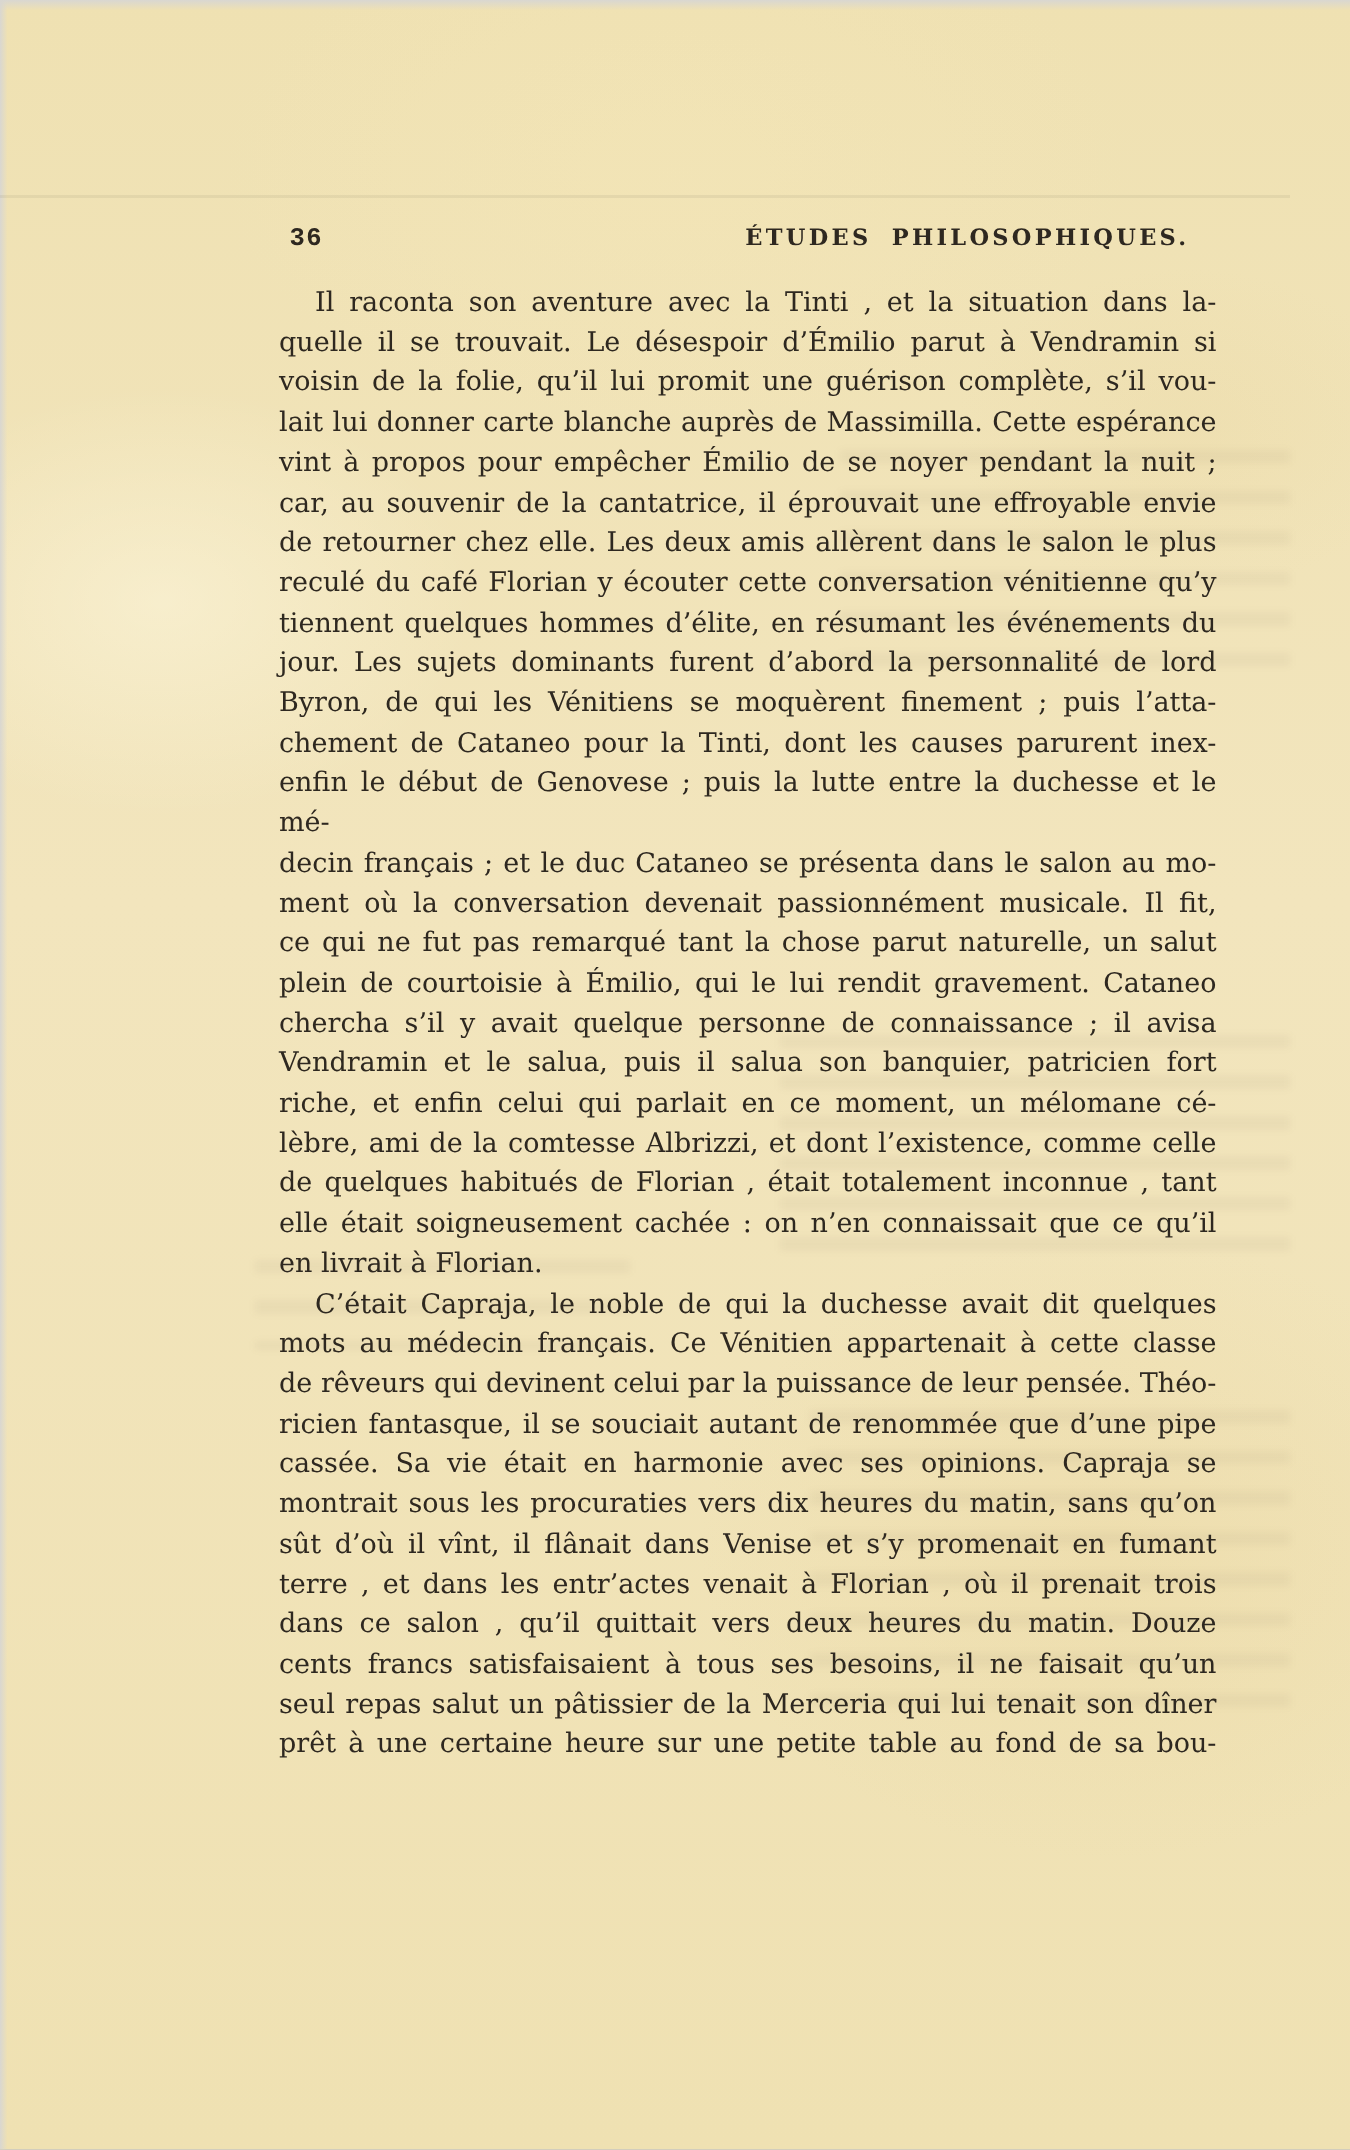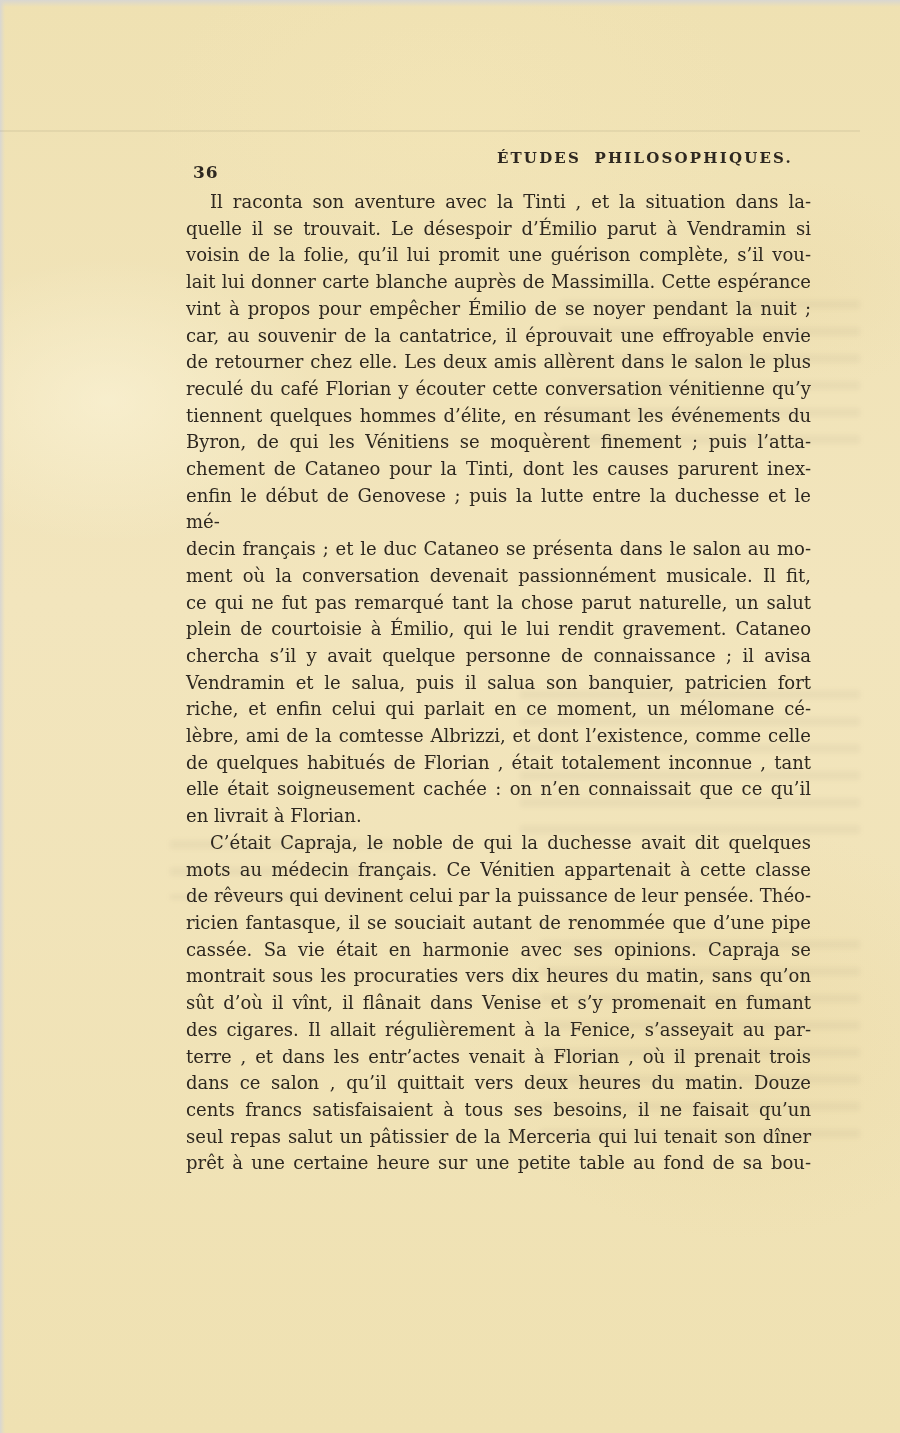--- a/index.html
+++ b/index.html
@@ -66,24 +66,25 @@
     position: absolute;
     left: 168px;
     top: 149px;
     width: 625px;
     height: 24px;
     color: var(--ink);
   }
   .page-number {
     position: absolute;
     left: 25px;
-    top: 13px;
+    top: 1px;
     font-size: 17px;
     font-weight: bold;
     letter-spacing: 1px;
+    font-family: Liberation Mono, monospace;
   }
   .running-title {
     position: absolute;
     left: 0;
     width: 100%;
     text-align: right;
     font-size: 15px;
     font-weight: bold;
     letter-spacing: 2.2px;
     word-spacing: 6px;
@@ -128,20 +129,21 @@
       <div>
         <div class="line indent">Il raconta son aventure avec la Tinti , et la situation dans la-</div>
         <div class="line">quelle il se trouvait. Le désespoir d’Émilio parut à Vendramin si</div>
         <div class="line">voisin de la folie, qu’il lui promit une guérison complète, s’il vou-</div>
         <div class="line">lait lui donner carte blanche auprès de Massimilla. Cette espérance</div>
         <div class="line">vint à propos pour empêcher Émilio de se noyer pendant la nuit ;</div>
         <div class="line">car, au souvenir de la cantatrice, il éprouvait une effroyable envie</div>
         <div class="line">de retourner chez elle. Les deux amis allèrent dans le salon le plus</div>
         <div class="line">reculé du café Florian y écouter cette conversation vénitienne qu’y</div>
         <div class="line">tiennent quelques hommes d’élite, en résumant les événements du</div>
+        <div class="line">jour. Les sujets dominants furent d’abord la personnalité de lord</div>
         <div class="line">Byron, de qui les Vénitiens se moquèrent finement ; puis l’atta-</div>
         <div class="line">chement de Cataneo pour la Tinti, dont les causes parurent inex-</div>
         <div class="line">enfin le début de Genovese ; puis la lutte entre la duchesse et le mé-</div>
         <div class="line">decin français ; et le duc Cataneo se présenta dans le salon au mo-</div>
         <div class="line">ment où la conversation devenait passionnément musicale. Il fit,</div>
         <div class="line">ce qui ne fut pas remarqué tant la chose parut naturelle, un salut</div>
         <div class="line">plein de courtoisie à Émilio, qui le lui rendit gravement. Cataneo</div>
         <div class="line">chercha s’il y avait quelque personne de connaissance ; il avisa</div>
         <div class="line">Vendramin et le salua, puis il salua son banquier, patricien fort</div>
         <div class="line">riche, et enfin celui qui parlait en ce moment, un mélomane cé-</div>
@@ -151,21 +153,20 @@
         <div class="line short-last">en livrait à Florian.</div>
       </div>
       <div>
         <div class="line indent">C’était Capraja, le noble de qui la duchesse avait dit quelques</div>
         <div class="line">mots au médecin français. Ce Vénitien appartenait à cette classe</div>
         <div class="line">de rêveurs qui devinent celui par la puissance de leur pensée. Théo-</div>
         <div class="line">ricien fantasque, il se souciait autant de renommée que d’une pipe</div>
         <div class="line">cassée. Sa vie était en harmonie avec ses opinions. Capraja se</div>
         <div class="line">montrait sous les procuraties vers dix heures du matin, sans qu’on</div>
         <div class="line">sût d’où il vînt, il flânait dans Venise et s’y promenait en fumant</div>
-        <div class="line">des cigares. Il allait régulièrement à la Fenice, s’asseyait au par-</div>
         <div class="line">terre , et dans les entr’actes venait à Florian , où il prenait trois</div>
         <div class="line">dans ce salon , qu’il quittait vers deux heures du matin. Douze</div>
         <div class="line">cents francs satisfaisaient à tous ses besoins, il ne faisait qu’un</div>
         <div class="line">seul repas salut un pâtissier de la Merceria qui lui tenait son dîner</div>
         <div class="line">prêt à une certaine heure sur une petite table au fond de sa bou-</div>
       </div>
     </div>
 </div>
 
 </body></html>

